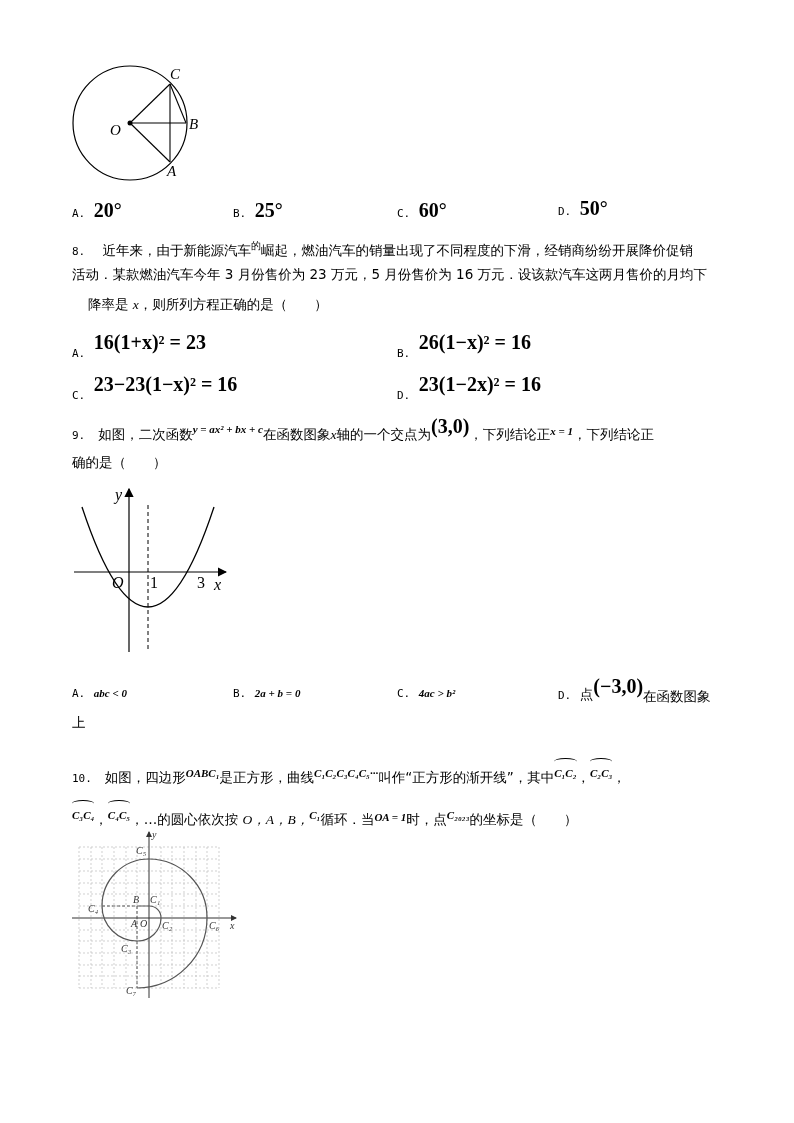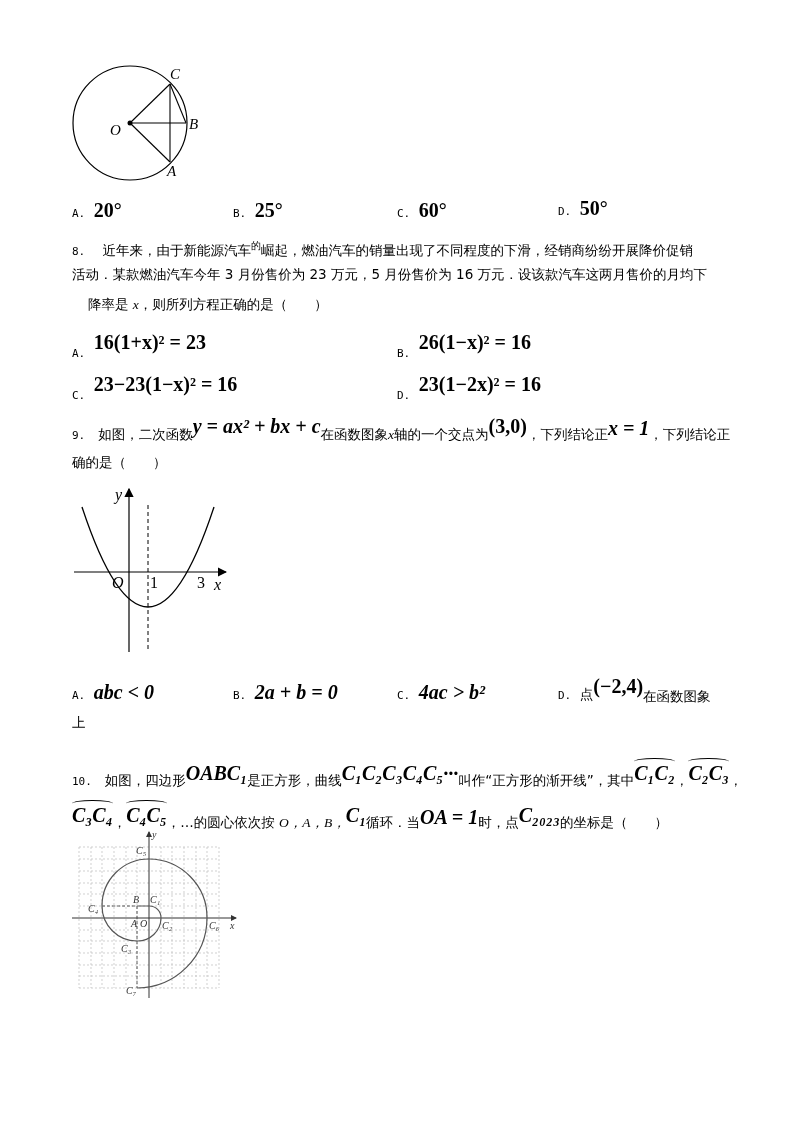--- a/index.html
+++ b/index.html
@@ -2,21 +2,21 @@
 <html><head>
 <meta charset="utf-8">
 <style>
   html, body { margin:0; padding:0; background:#fff; }
   body { width:794px; height:1123px; position:relative; overflow:hidden;
          font-family:"DejaVu Sans", sans-serif; color:#000; }
   .abs { position:absolute; }
   .txt { font-size:13.5px; line-height:20px; white-space:nowrap; }
   .opt-label { font-family:"DejaVu Sans Mono", monospace; font-size:11px; }
   .math { font-family:"Liberation Serif", serif; font-weight:bold; font-size:20px; }
-  .mathi { font-family:"Liberation Serif", serif; font-weight:bold; font-style:italic; font-size:20px; }
+  .mathi { font-family:"Liberation Serif", serif; font-weight:bold; font-style:italic; font-size:11px; }
   .ital { font-family:"Liberation Serif", serif; font-style:italic; }
   sup { font-size:10px; }
   .arc { position:relative; display:inline-block;margin-top:12px; }
   .arc::before { content:""; position:absolute; left:0; right:0; top:-5px; height:6px;
                  border-top:1.5px solid #000; border-radius:50% 50% 0 0; }
 </style>
 </head>
 <body>
 
 <svg class="abs" style="left:60px;top:55px" width="170" height="130" viewBox="0 0 170 130">
@@ -92,21 +92,21 @@
 <div class="abs txt" style="left:72px;top:682px">
   <span class="opt-label">A.</span>&nbsp;&nbsp;<span class="mathi">abc &lt; 0</span>
 </div>
 <div class="abs txt" style="left:233px;top:682px">
   <span class="opt-label">B.</span>&nbsp;&nbsp;<span class="mathi">2a + b = 0</span>
 </div>
 <div class="abs txt" style="left:397px;top:682px">
   <span class="opt-label">C.</span>&nbsp;&nbsp;<span class="mathi">4ac &gt; b²</span>
 </div>
 <div class="abs txt" style="left:558px;top:682px">
-  <span class="opt-label">D.</span>&nbsp;&nbsp;<span>点</span><span class="math" style="position:relative;top:-6px">(−2,4)</span><span style="position:relative;top:2px">在函数图象</span>
+  <span class="opt-label">D.</span>&nbsp;&nbsp;<span>点</span><span class="math" style="position:relative;top:-6px">(−3,0)</span><span style="position:relative;top:2px">在函数图象</span>
 </div>
 <div class="abs txt" style="left:72px;top:712px">上</div>
 
 <div class="abs txt" style="left:72px;top:756px">
   <span class="opt-label">10.</span>&nbsp;&nbsp;&nbsp;<span>如图，四边形</span><span class="mathi" style="position:relative;top:-5px">OABC₁</span><span>是正方形，曲线</span><span class="mathi" style="position:relative;top:-5px">C₁C₂C₃C₄C₅···</span><span>叫作“正方形的渐开线”，其中</span><span class="mathi arc" style="position:relative;top:-5px">C₁C₂</span>，<span class="mathi arc" style="position:relative;top:-5px">C₂C₃</span>，
 </div>
 <div class="abs txt" style="left:72px;top:798px">
   <span class="mathi arc" style="position:relative;top:-5px">C₃C₄</span>，<span class="mathi arc" style="position:relative;top:-5px">C₄C₅</span><span>，…的圆心依次按 </span><span class="ital">O，A，B，</span><span class="mathi" style="position:relative;top:-5px">C₁</span><span>循环．当</span><span class="mathi" style="position:relative;top:-3px">OA = 1</span><span>时，点</span><span class="mathi" style="position:relative;top:-5px">C₂₀₂₃</span><span>的坐标是（　　）</span>
 </div>
 

